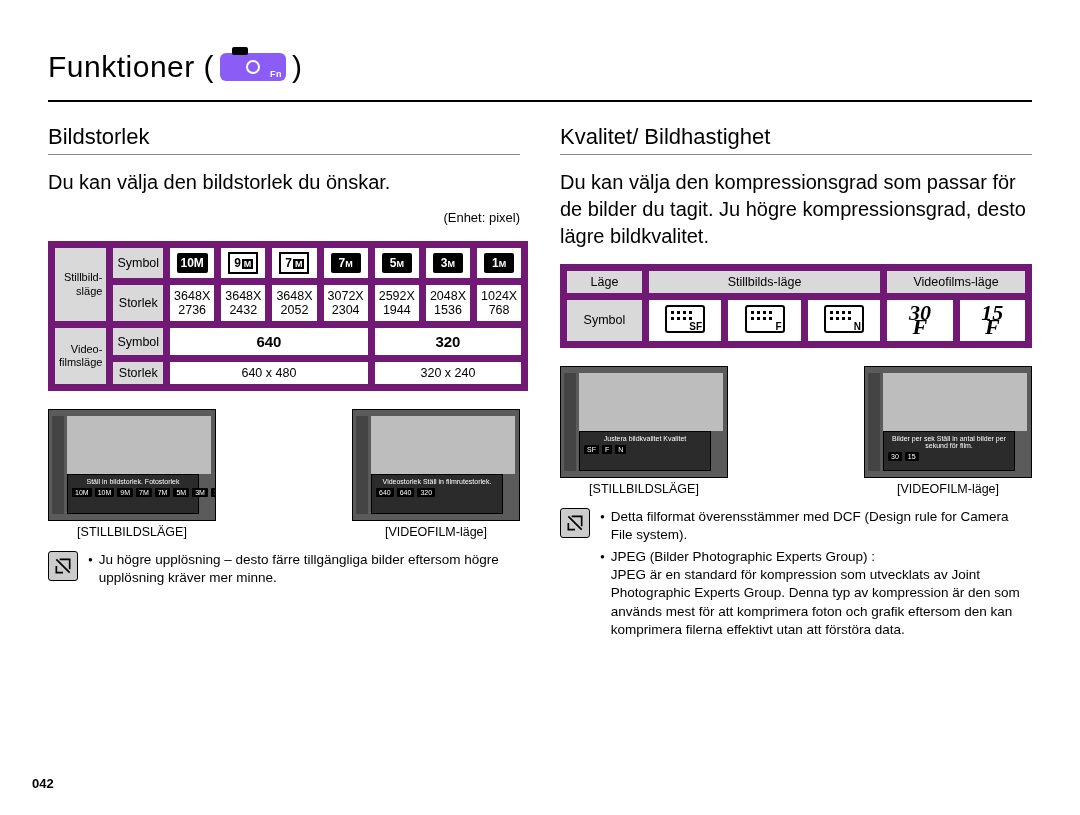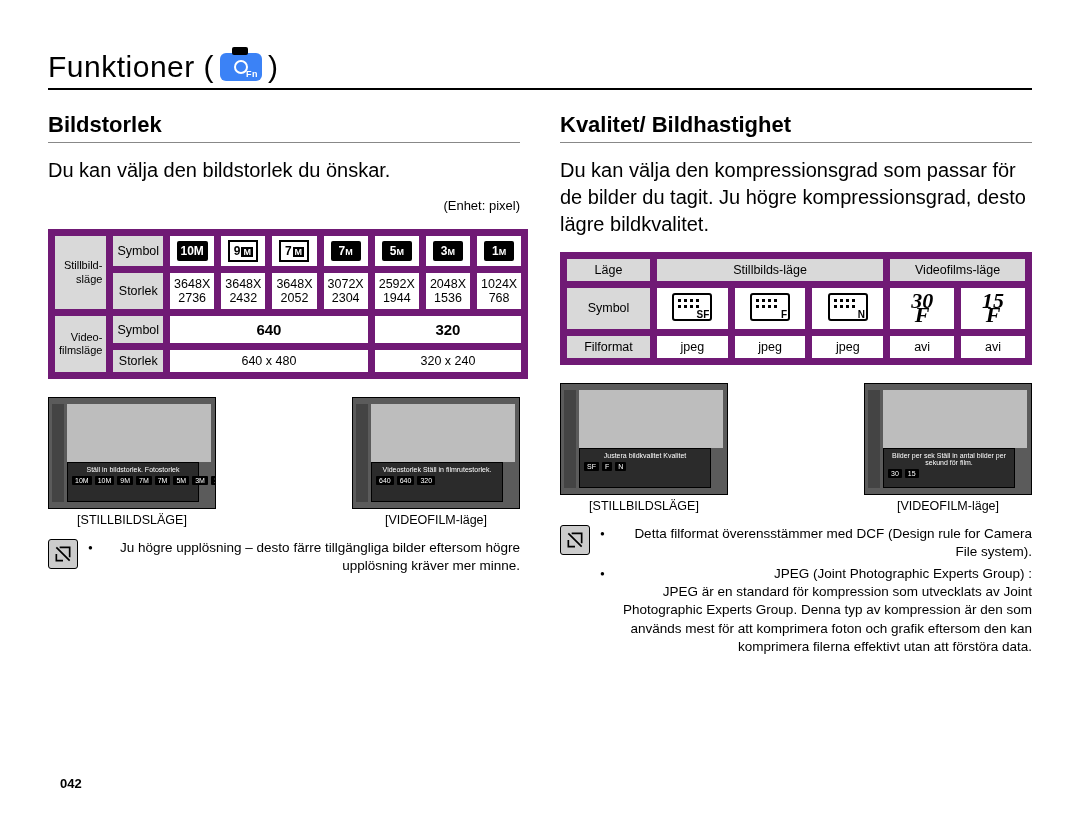--- a/index.html
+++ b/index.html
@@ -11,30 +11,30 @@
     height: 815px;
     padding: 50px 48px 30px 48px;
   }
   .page-title {
     font-size: 30px;
     font-weight: 400;
     letter-spacing: 0.5px;
     display: flex;
     align-items: center;
     gap: 6px;
-    padding-bottom: 4px;
+    padding-bottom: 16px;
     border-bottom: 2px solid #000;
     margin-bottom: 22px;
   }
   .camera-icon {
     display: inline-flex;
     align-items: center;
     justify-content: center;
-    width: 42px; height: 28px;
-    background: #3b82f6;
+    width: 66px; height: 28px;
+    background: #8b5cf6;
     border-radius: 6px;
     position: relative;
     color: #fff;
     font-size: 10px;
     font-weight: bold;
   }
   .camera-icon::before {
     content:"";
     position:absolute;
     top:-6px; left:12px;
@@ -43,21 +43,21 @@
     border-radius:2px;
   }
   .camera-icon .lens {
     width:14px;height:14px;border:2px solid #fff;border-radius:50%;
     display:inline-block;position:relative;
   }
   .camera-icon .fn {position:absolute; right:4px; bottom:2px; font-size:9px;}
   .cols { display:flex; gap:40px; }
   .col { flex:1; min-width:0; }
   h2.section {
-    font-size:22px; font-weight:700;
+    font-size:22px; font-weight:400;
     border-bottom:1px solid #888;
     padding-bottom:4px;
     margin-bottom:14px;
   }
   p.intro { font-size:20px; line-height:1.35; margin-bottom:14px; }
   .unit { font-size:13px; text-align:right; margin-bottom:16px; }
   table { border-collapse: collapse; width:100%; font-size:12.5px; }
   th, td { border:7px solid #701a75; padding:4px 4px; text-align:center; vertical-align:middle; }
   .shade { background:#d9d9d9; }
   .symrow td, .symrow th { height:34px; }
@@ -68,20 +68,21 @@
     min-width:30px;
   }
   .sym-badge .m { font-size:9px; }
   .sym-out {
     display:inline-block;
     border:2px solid #000;
     padding:2px 3px;
     font-weight:bold;
     font-size:12px;
     min-width:30px;
+    text-align:right;
   }
   .sym-out .m { font-size:9px; background:#000; color:#fff; padding:0 2px; margin-left:1px;}
   .bold { font-weight:bold; font-size:15px;}
   .quality-icon {
     display:inline-block;
     width:40px; height:28px;
     border:2px solid #000;
     border-radius:3px;
     position:relative;
     background:
@@ -121,24 +122,24 @@
     position:absolute; left:3px; top:6px; width:12px; bottom:6px;
     background:#444;
   }
   .note { display:flex; gap:10px; font-size:13.5px; line-height:1.35; margin-top:8px;}
   .note-icon {
     flex:0 0 30px; height:30px; border:1.5px solid #000; border-radius:3px;
     display:flex; align-items:center; justify-content:center;
     background:#ccc;
   }
   .note-icon svg { width:20px; height:20px; }
-  .note ul { list-style:none; padding-left:0;text-align:right;}
+  .note ul { list-style:none; padding-left:0;}
   .note li { display:flex; gap:6px; margin-bottom:4px;}
   .note li::before { content:"●"; font-size:8px; line-height:18px; }
-  .pagenum { position:absolute; left:60px; bottom:24px; font-weight:bold; font-size:13px;}
+  .pagenum { position:absolute; left:32px; bottom:24px; font-weight:bold; font-size:13px;}
 </style>
 </head>
 <body>
 
 <h1 class="page-title">
   <span>Funktioner (</span>
   <span class="camera-icon">
     <span class="lens"></span>
       <span class="fn">Fn</span>
   </span>
@@ -256,28 +257,20 @@
         <td class="shade" colspan="2">Videofilms-läge</td>
       </tr>
       <tr class="symrow">
         <td class="shade">Symbol</td>
         <td><span class="quality-icon"><span class="sub">SF</span></span></td>
         <td><span class="quality-icon"><span class="sub">F</span></span></td>
         <td><span class="quality-icon"><span class="sub">N</span></span></td>
         <td><span class="fps-icon"><span>30</span><span class="f">F</span></span></td>
         <td><span class="fps-icon"><span>15</span><span class="f">F</span></span></td>
       </tr>
-      <tr>
-        <td class="shade">Filformat</td>
-        <td>jpeg</td>
-        <td>jpeg</td>
-        <td>jpeg</td>
-        <td>avi</td>
-        <td>avi</td>
-      </tr>
     </tbody>
       </table>
 
     <div class="previews">
       <div class="preview">
         <div class="screen">
             <div class="bar"></div>
             <div class="photo"></div>
           <div class="menu"><span>Justera bildkvalitet
 Kvalitet</span>
@@ -312,21 +305,21 @@
             <path d="M4 4l16 16M8 4h12v12"></path>
             <path d="M4 12v8h8"></path>
           </svg>
       </div>
       <ul>
         <li>
             <span>Detta filformat överensstämmer med DCF (Design rule for Camera File system).</span>
           </li>
         <li>
             <span>
-          <span>JPEG (Joint Photographic Experts Group) :</span><br>
+          <span>JPEG (Bilder Photographic Experts Group) :</span><br>
           <span>JPEG är en standard för kompression som utvecklats av Joint Photographic Experts Group. Denna typ av kompression är den som används mest för att komprimera foton och grafik eftersom den kan komprimera filerna effektivt utan att förstöra data.</span>
         </span>
           </li>
       </ul>
     </div>
   </div>
 
 </div>
 
 <div class="pagenum">042</div>

